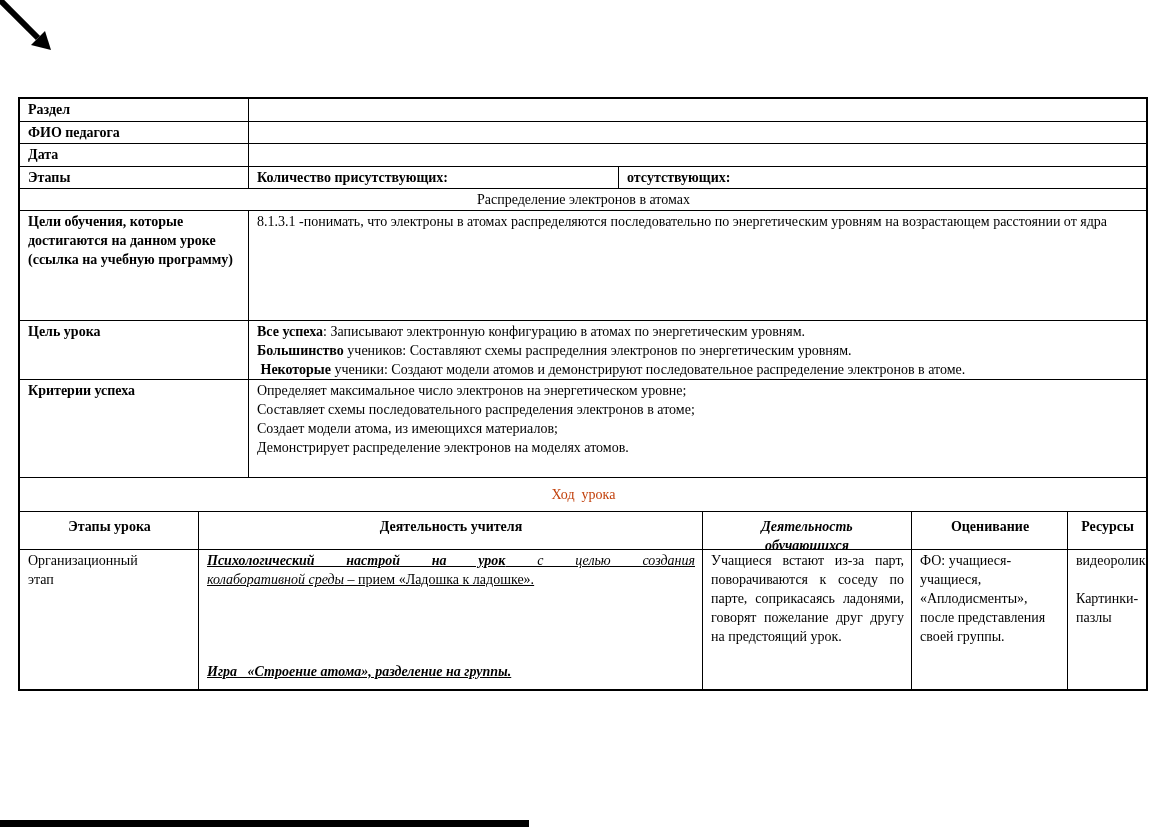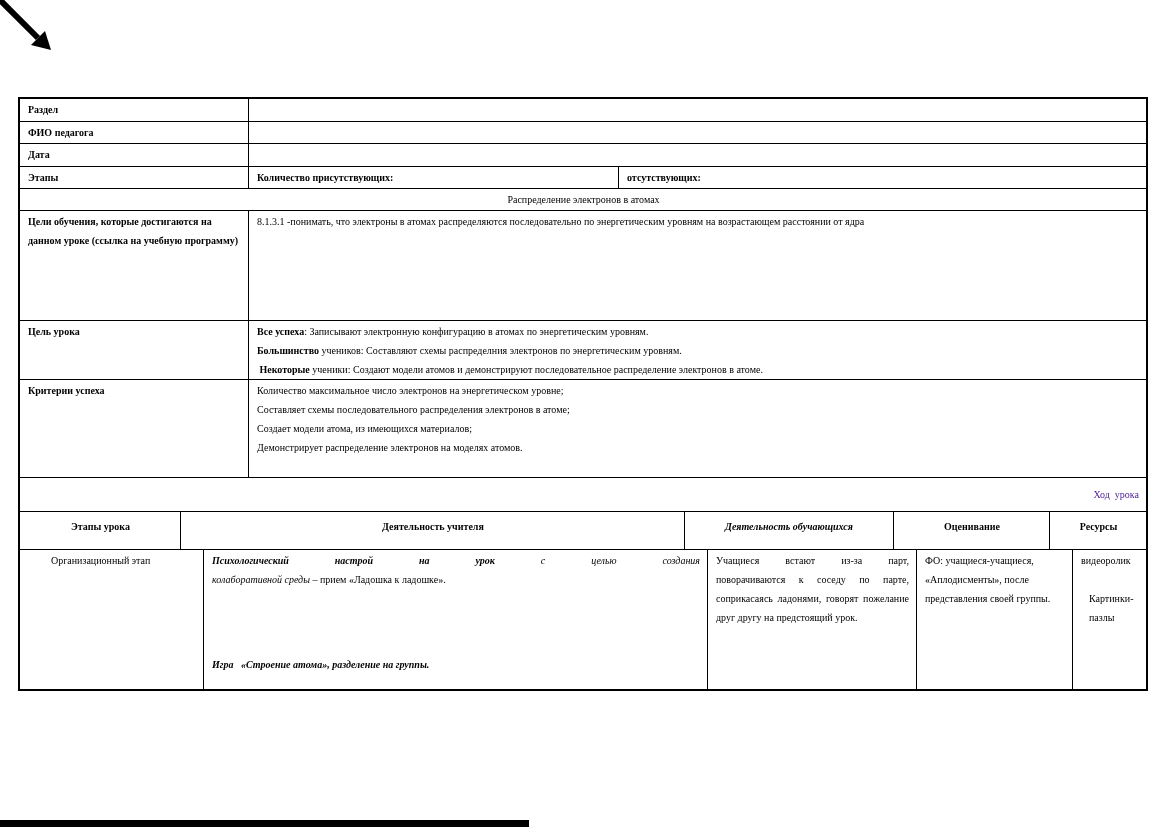--- a/index.html
+++ b/index.html
@@ -1,54 +1,54 @@
 <!DOCTYPE html>
 <html><head>
 <meta charset="utf-8">
 <title>Lesson plan</title>
 <style>
   html,body { margin:0; padding:0; background:#fff; }
   .page {
     position:relative; width:1170px; height:827px; background:#ffffff;
-    font-family:"Liberation Serif","DejaVu Serif",serif; font-size:10px;
+    font-family:"Liberation Serif","DejaVu Serif",serif; font-size:14px;
     color:#000; overflow:hidden;
   }
   .cursor-arrow { position:absolute; left:0; top:0; width:60px; height:60px; }
 
   .tbl { position:absolute; left:18px; top:97px; width:1130px;
          border:2px solid #000; box-sizing:border-box; background:#fff; }
   .r { display:flex; box-sizing:border-box; border-bottom:1px solid #000; align-items:stretch; }
   .r:last-child { border-bottom:none; }
   .c { box-sizing:border-box; border-right:1px solid #000;
        padding:1px 7px 1px 8px; overflow:hidden; line-height:19px; }
   .c:last-child { border-right:none; }
   .lbl { font-weight:bold; }
   .center { text-align:center; }
   .pre { white-space:pre-wrap; }
 
   .h23{height:23px} .h22{height:22px} .h110{height:110px} .h59{height:59px}
   .h98{height:98px} .h34{height:34px} .h38{height:38px} .h139{height:139px}
 
   .w-label{width:229px} .w-present{width:370px} .flex{flex:1}
-  .w-stage{width:161px} .w-teacher{width:504px} .w-students{width:209px} .w-assess{width:156px}
+  .w-stage{width:179px} .w-teacher{width:504px} .w-students{width:209px} .w-assess{width:156px}
 
-  .hod { color:#4c1d95; padding-top:7px;text-align:right; }
+  .hod { color:#c2410c; padding-top:7px; }
 
   .head .c { font-weight:bold; text-align:center; padding-top:5px; }
   .hpadwide { padding-left:28px !important; padding-right:28px !important;font-style:italic; }
 
-  .stagepad { padding-right:42px;margin-left:23px; }
+  .stagepad { padding-right:42px; }
 
-  .teacher { display:flex; flex-direction:column; justify-content:space-between; padding-bottom:15px; }
+  .teacher { display:flex; flex-direction:column; justify-content:space-between; padding-bottom:8px;text-decoration:underline; }
   .jlast { text-align:justify; text-align-last:justify; }
   .j { text-align:justify; }
   .bi { font-weight:bold; font-style:italic; }
   .i { font-style:italic; }
 
-  .res-gap { margin-top:19px;margin-left:8px; }
+  .res-gap { margin-top:19px; }
 
   .bottom-bar { position:absolute; left:0; top:820px; width:529px; height:7px; background:#000; }
 </style>
 </head>
 <body>
 
 <div class="page">
 
   <svg class="cursor-arrow" viewBox="0 0 60 60">
     <line x1="-4" y1="-4" x2="38" y2="38" stroke="#000" stroke-width="6"></line>
@@ -92,21 +92,21 @@
       <div class="c flex">
         <div><span class="lbl pre">Все успеха</span><span>: Записывают электронную конфигурацию в атомах по энергетическим уровням.</span></div>
         <div><span class="lbl pre">Большинство</span><span> учеников: Составляют схемы распределния электронов по энергетическим уровням.</span></div>
         <div><span class="lbl pre"> Некоторые</span><span> ученики: Создают модели атомов и демонстрируют последовательное распределение электронов в атоме.</span></div>
       </div>
     </div>
 
     <div class="r h98">
       <div class="c w-label lbl"><span>Критерии успеха</span></div>
       <div class="c flex">
-        <div>Количество максимальное число электронов на энергетическом уровне;</div>
+        <div>Определяет максимальное число электронов на энергетическом уровне;</div>
         <div>Составляет схемы последовательного распределения электронов в атоме;</div>
         <div>Создает модели атома, из имеющихся материалов;</div>
         <div>Демонстрирует распределение электронов на моделях атомов.</div>
       </div>
     </div>
 
     <div class="r h34">
       <div class="c flex center hod pre">Ход  урока</div>
     </div>
 

